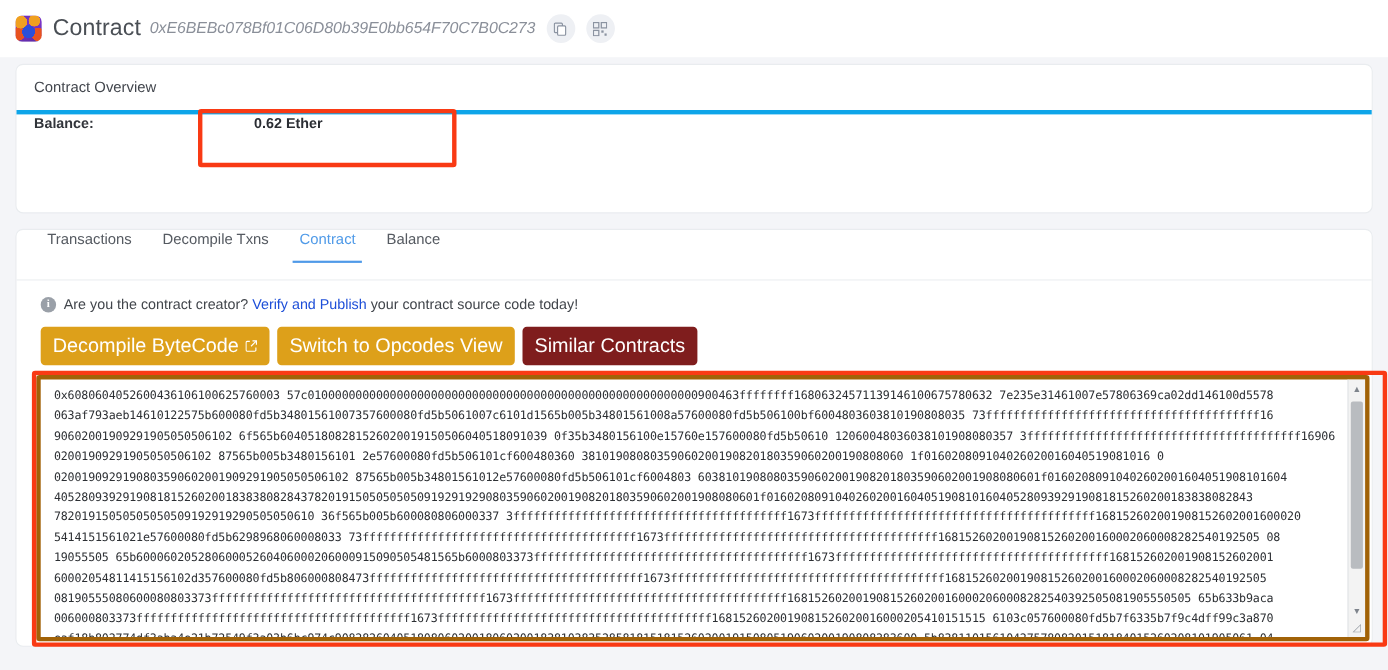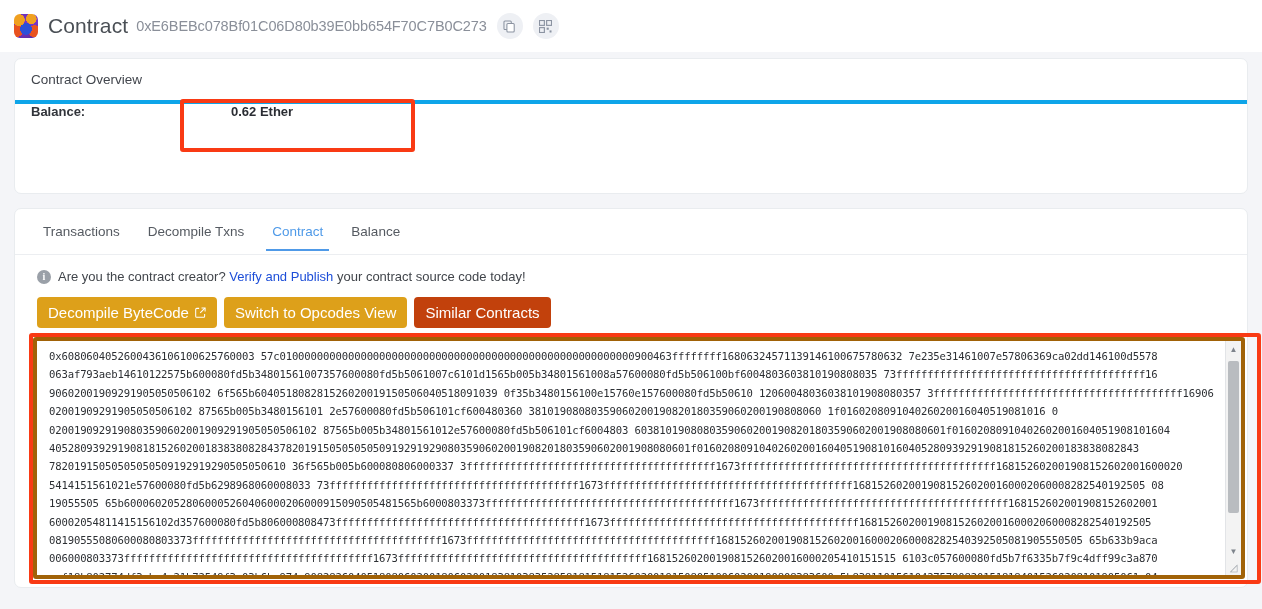--- a/index.html
+++ b/index.html
@@ -37,20 +37,21 @@
     font-size: 21px;
     color: #4a4f55;
     font-weight: 400;
     letter-spacing: .1px;
   }
   .title-addr {
     font-size: 14.5px;
     color: #8a8f99;
     margin-left: 8px;
     letter-spacing: -.1px;
+    font-style: italic;
   }
   .hicon {
     width: 26px; height: 26px;
     border-radius: 50%;
     background: #eef0f4;
     margin-left: 10px;
     display: flex; align-items: center; justify-content: center;
     cursor: pointer;
   }
   .hicon:first-of-type { margin-left: 16px; }
@@ -117,23 +118,22 @@
   .panel {
     margin: 14px 14px 0 14px;
     background: #fff;
     border: 1px solid #e9ecef;
     border-radius: 7px;
     height: 380px;
     position: relative;
   }
   .tabs {
     display: flex;
-    align-items: flex-end;
     height: 46px;
-    padding: 0 4px 4px 14px;
+    padding: 0 4px 16px 14px;
     border-bottom: 1px solid #eceef1;
   }
   .tab {
     font-size: 13.5px;
     color: #555a61;
     padding: 0 14px 12px 14px;
     cursor: pointer;
     position: relative;
     top: 1px;
   }
@@ -161,29 +161,29 @@
     display: flex; align-items: center; justify-content: center;
     margin-right: 7px;
     font-family: "Liberation Serif", serif;
   }
   .notice a { color: #1d4ed8; text-decoration: none; cursor: pointer; }
 
   .btnrow { display: flex; gap: 7px; padding: 13px 0 0 22px; }
   .btn {
     border: none;
     border-radius: 4px;
-    font-size: 15px;
+    font-size: 18px;
     color: #fff;
     padding: 7px 11px;
     cursor: pointer;
     font-family: "Liberation Sans", sans-serif;
     display: inline-flex; align-items: center; gap: 6px;
   }
   .btn.amber { background: #dda01a; }
-  .btn.grey  { background: #c2410c; }
+  .btn.grey  { background: #7f1d1d; }
 
   
   .bytewrap { position: relative; margin: 9px 0 0 18px; width: 1212px; }
   .bytebox {
     border: 4px solid #a16207;
     border-radius: 3px;
     background: #fff;
     width: 1212px;
     height: 242px;
     overflow: hidden;

